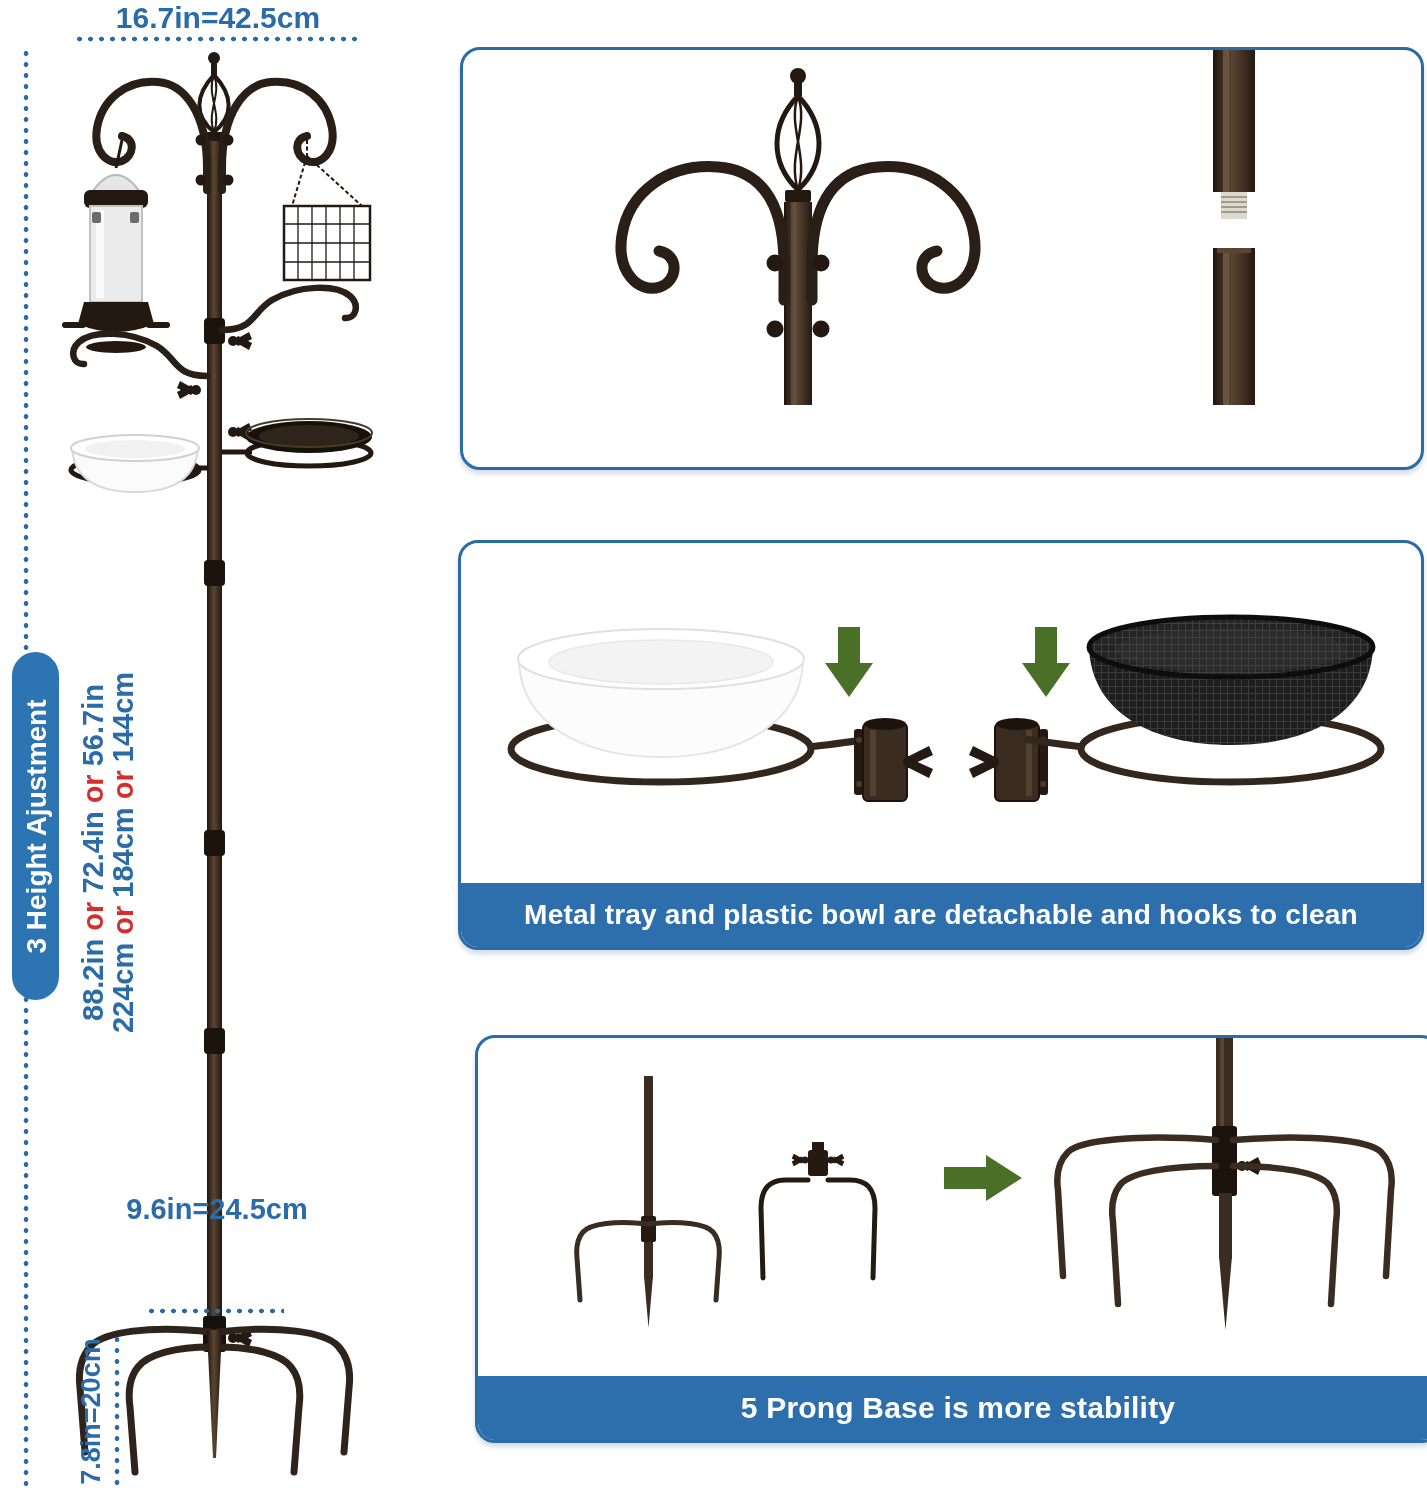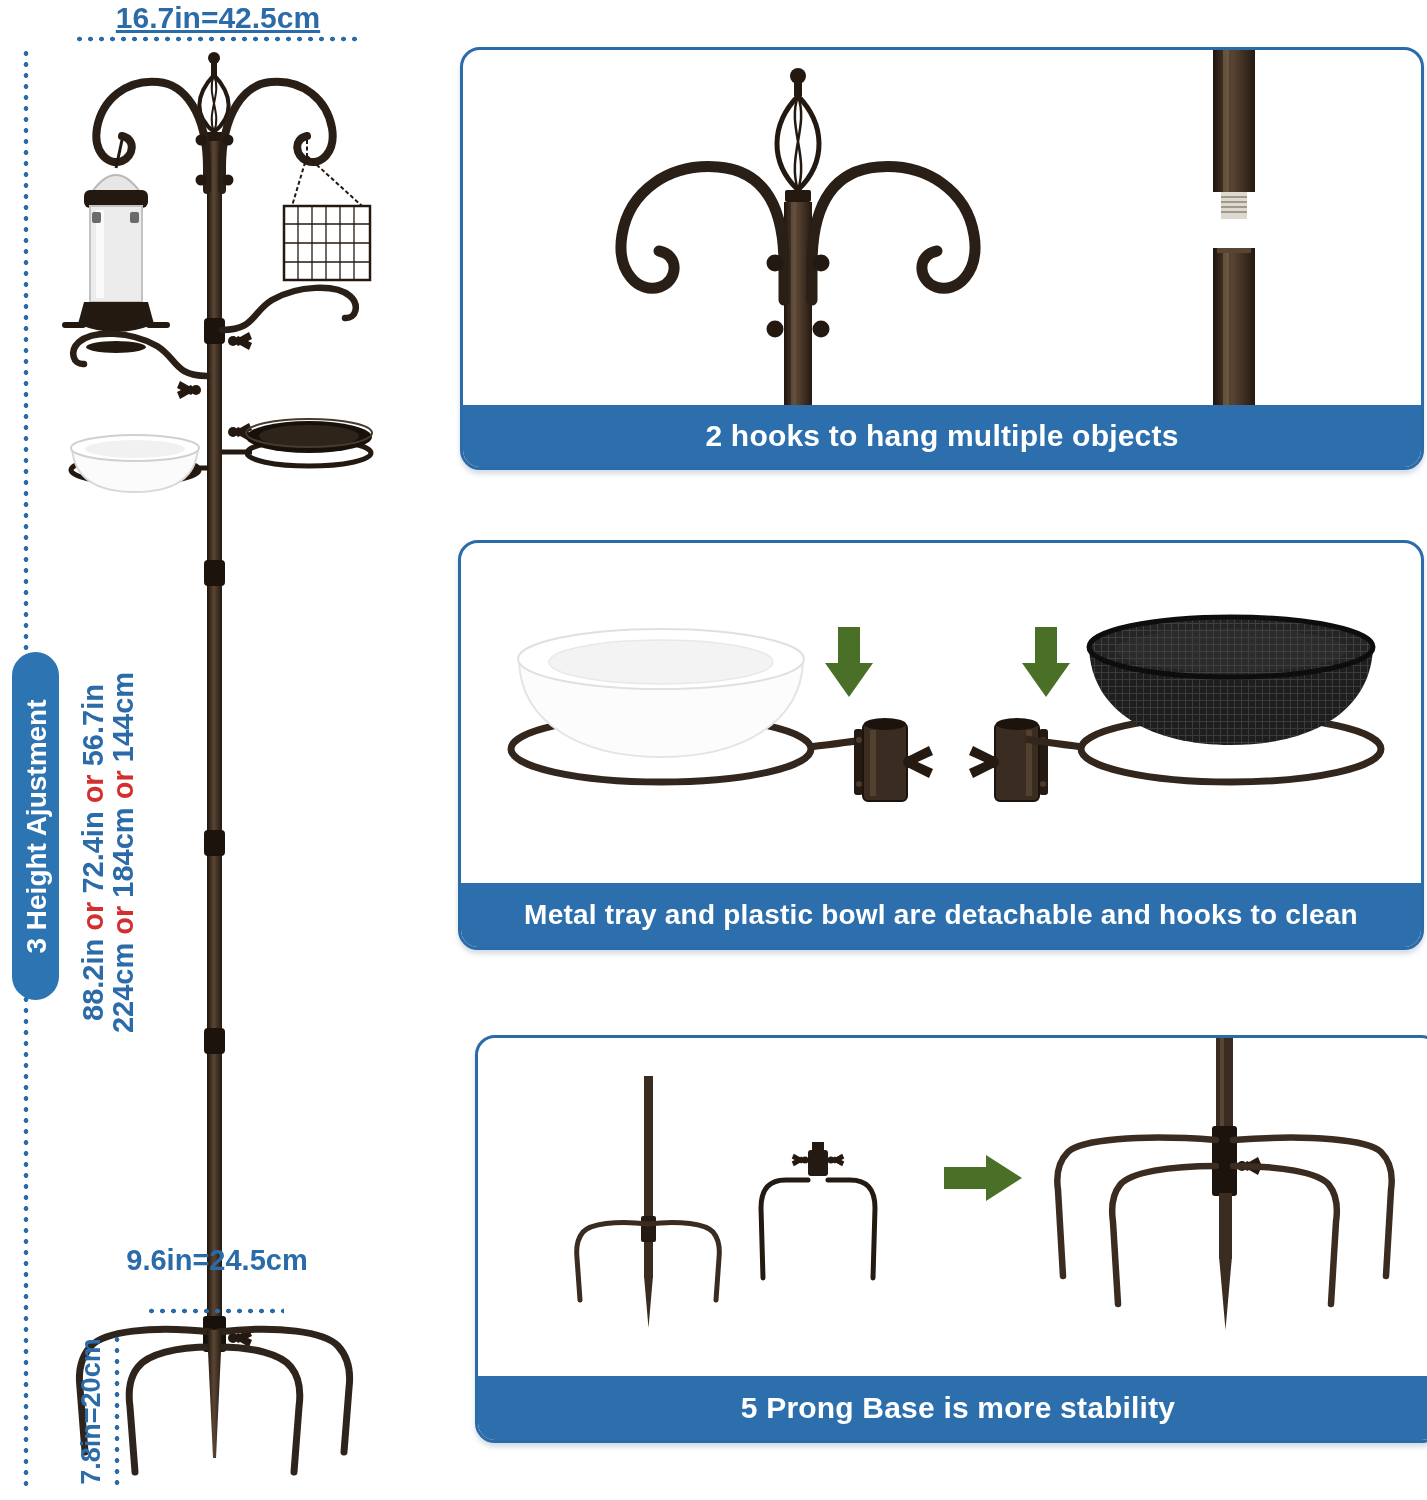--- a/index.html
+++ b/index.html
@@ -6,22 +6,22 @@
     --blue_text:#2b6ba8; --red_accent:#d42f2f; --panel_border:#2b6ba8;
     --caption_bar:#2d6fad; --badge_bg:#2d74b2; --arrow_green:#4a7028; --metal_bronze:#33261c;
   }
   *{margin:0;padding:0;box-sizing:border-box;}
   html,body{background:#fff;}
   body{font-family:"Liberation Sans",sans-serif;}
   .stage{position:relative;width:1427px;height:1500px;background:#fff;overflow:hidden;}
 
   
   .blue-label{position:absolute;color:var(--blue_text);font-weight:bold;z-index:3;}
-  .top-width{left:58px;top:1px;width:320px;text-align:center;font-size:30px;text-decoration:underline;}
-  .base-width{left:112px;top:1244px;width:210px;text-align:center;font-size:29px;}
+  .top-width{left:58px;top:1px;width:320px;text-align:center;font-size:30px;}
+  .base-width{left:112px;top:1193px;width:210px;text-align:center;font-size:29px;}
   .dots-h{position:absolute;height:6px;z-index:3;
     background-image:radial-gradient(circle,var(--blue_text) 2.1px,transparent 2.7px);
     background-size:11px 6px;background-repeat:repeat-x;}
   .dots-v{position:absolute;width:6px;z-index:1;
     background-image:radial-gradient(circle,var(--blue_text) 2.1px,transparent 2.7px);
     background-size:6px 11px;background-repeat:repeat-y;}
   .dots-top{left:74px;top:36px;width:288px;}
   .dots-base{left:146px;top:1308px;width:138px;}
   .dots-main{left:23px;top:48px;height:1444px;}
   .dots-prong{left:114px;top:1334px;height:152px;z-index:3;}
@@ -212,21 +212,20 @@
       <g>
         <rect x="750" y="0" width="42" height="142" fill="url(#poleg2)"></rect>
         <rect x="760" y="0" width="6" height="142" fill="#8a7156" opacity="0.5"></rect>
         <rect x="758" y="142" width="26" height="27" fill="#ded9cf"></rect>
         <path d="M758,147 H784 M758,152 H784 M758,157 H784 M758,162 H784" stroke="#a09a8d" stroke-width="2"></path>
         <rect x="750" y="198" width="42" height="157" fill="url(#poleg2)"></rect>
         <rect x="760" y="198" width="6" height="157" fill="#8a7156" opacity="0.5"></rect>
         <rect x="754" y="198" width="34" height="5" fill="#5a4533"></rect>
       </g>
     </svg>
-    <div class="caption">2 hooks to hang multiple objects</div>
   </div>
 
   <div class="panel panel2">
     <svg class="art" viewBox="0 0 960 340" preserveAspectRatio="none">
       <defs>
         <pattern id="mesh" width="7" height="7" patternUnits="userSpaceOnUse">
           <path d="M0,3.5 H7 M3.5,0 V7" stroke="#575757" stroke-width="1"></path>
         </pattern>
         <g id="clampg">
           <rect x="-31" y="-33" width="9" height="66" rx="3" fill="#241a12"></rect>

